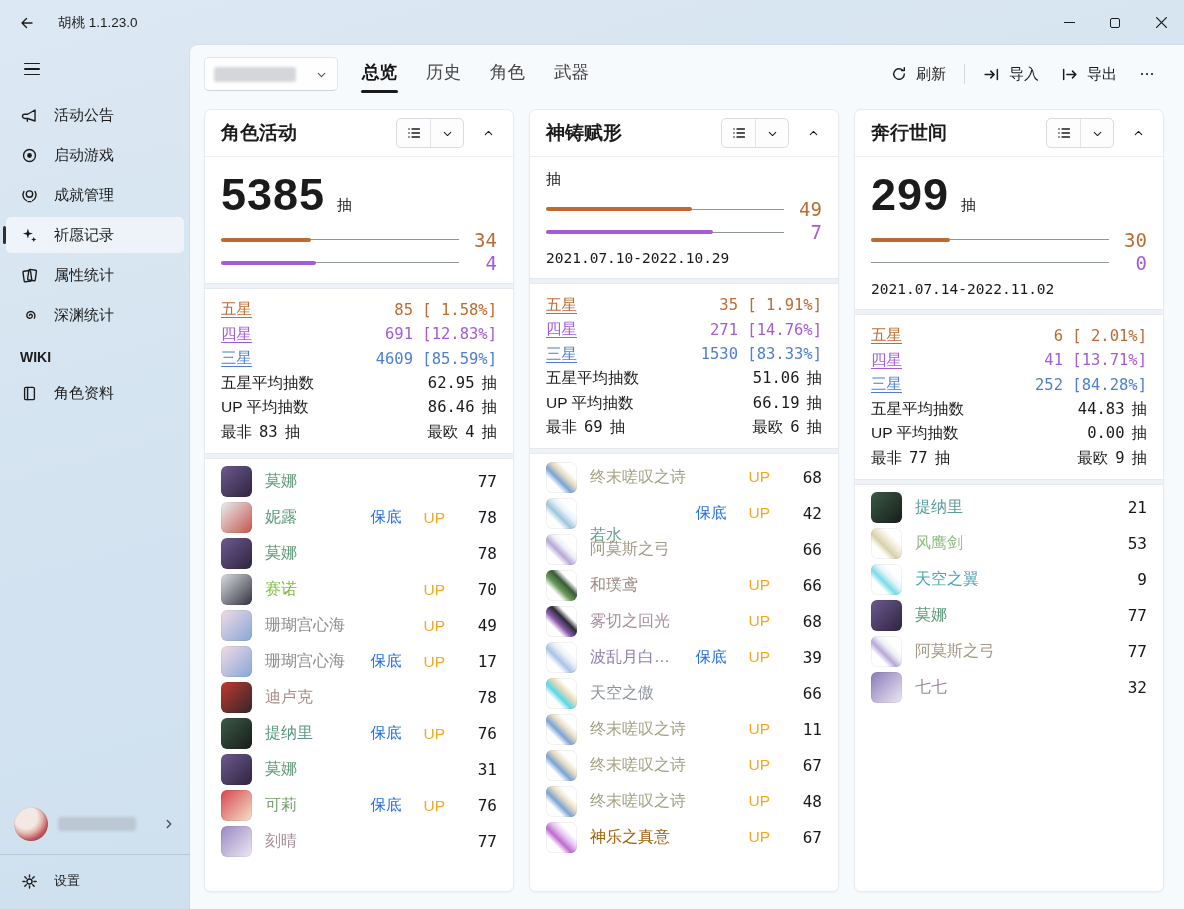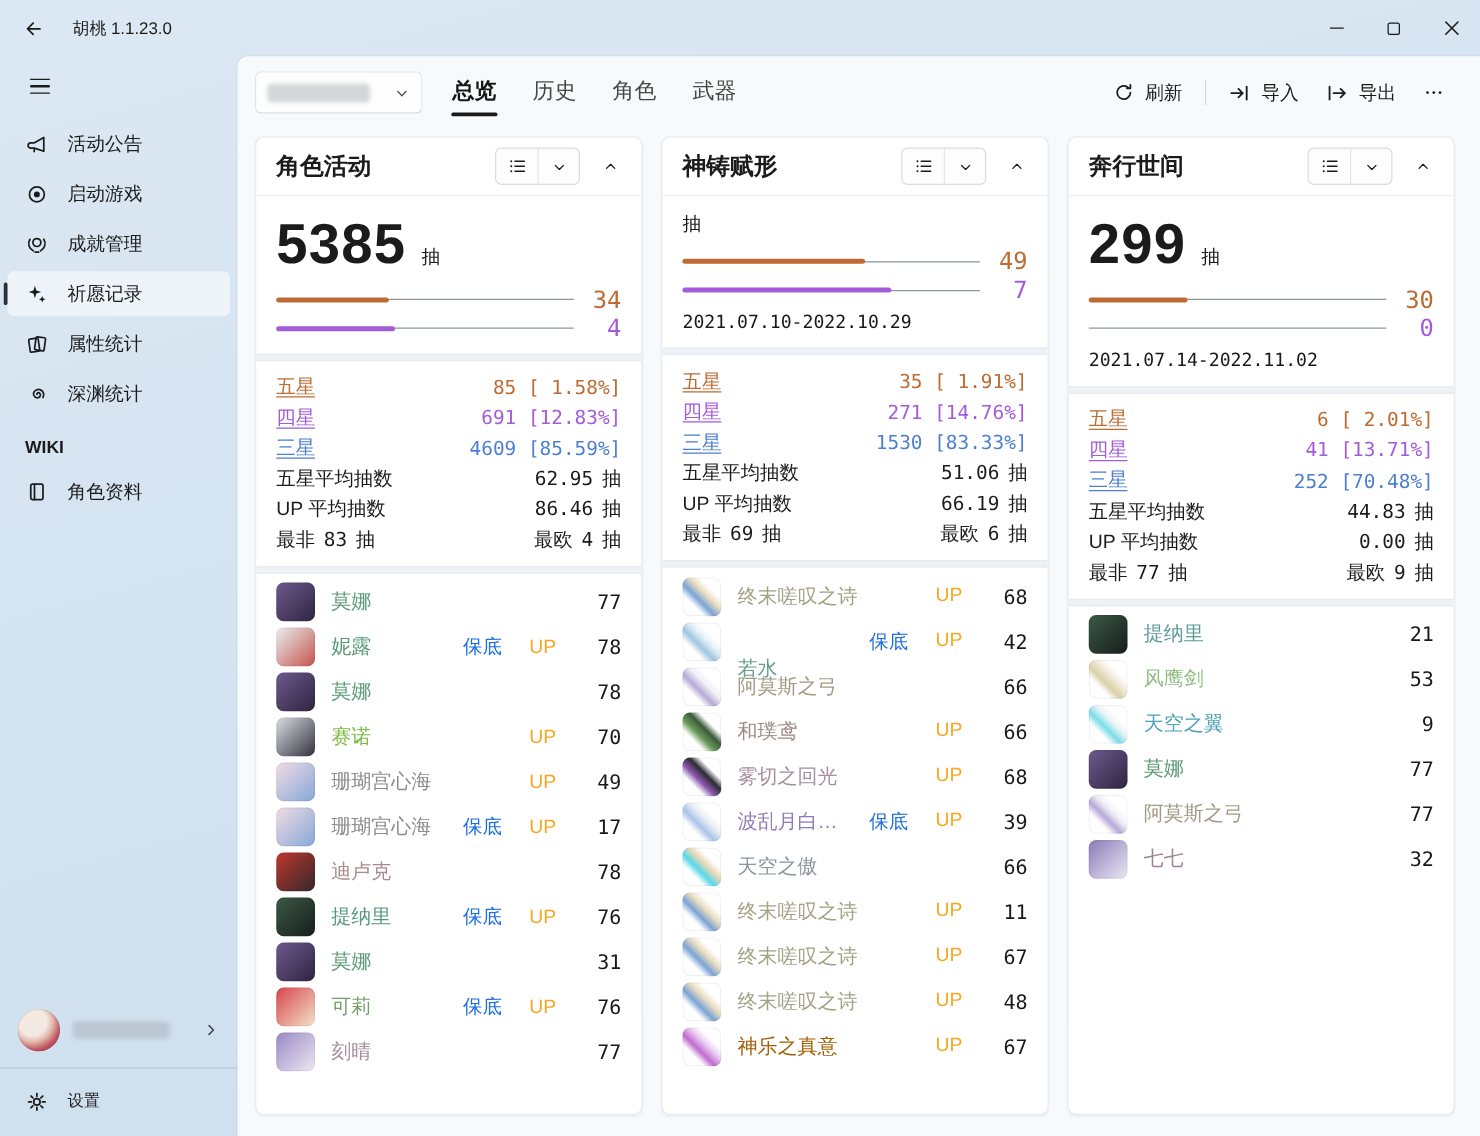--- a/index.html
+++ b/index.html
@@ -659,21 +659,21 @@
               <div class="stat-row">
                 <span class="star-link" style="color: rgb(189, 107, 50);">五星</span>
                 <span class="stat-val" style="color: rgb(189, 107, 50);">6 [ 2.01%]</span>
               </div>
               <div class="stat-row">
                 <span class="star-link" style="color: rgb(163, 91, 219);">四星</span>
                 <span class="stat-val" style="color: rgb(163, 91, 219);">41 [13.71%]</span>
               </div>
               <div class="stat-row">
                 <span class="star-link" style="color: rgb(78, 127, 208);">三星</span>
-                <span class="stat-val" style="color: rgb(78, 127, 208);">252 [70.48%]</span>
+                <span class="stat-val" style="color: rgb(78, 127, 208);">252 [84.28%]</span>
               </div>
               <div class="stat-row">
                 <span class="avg-label">五星平均抽数</span>
                 <span class="avg-val">
                   <span class="avg-num">44.83</span>
                   <span>抽</span>
                 </span>
               </div>
               <div class="stat-row">
                 <span class="avg-label">UP 平均抽数</span>

